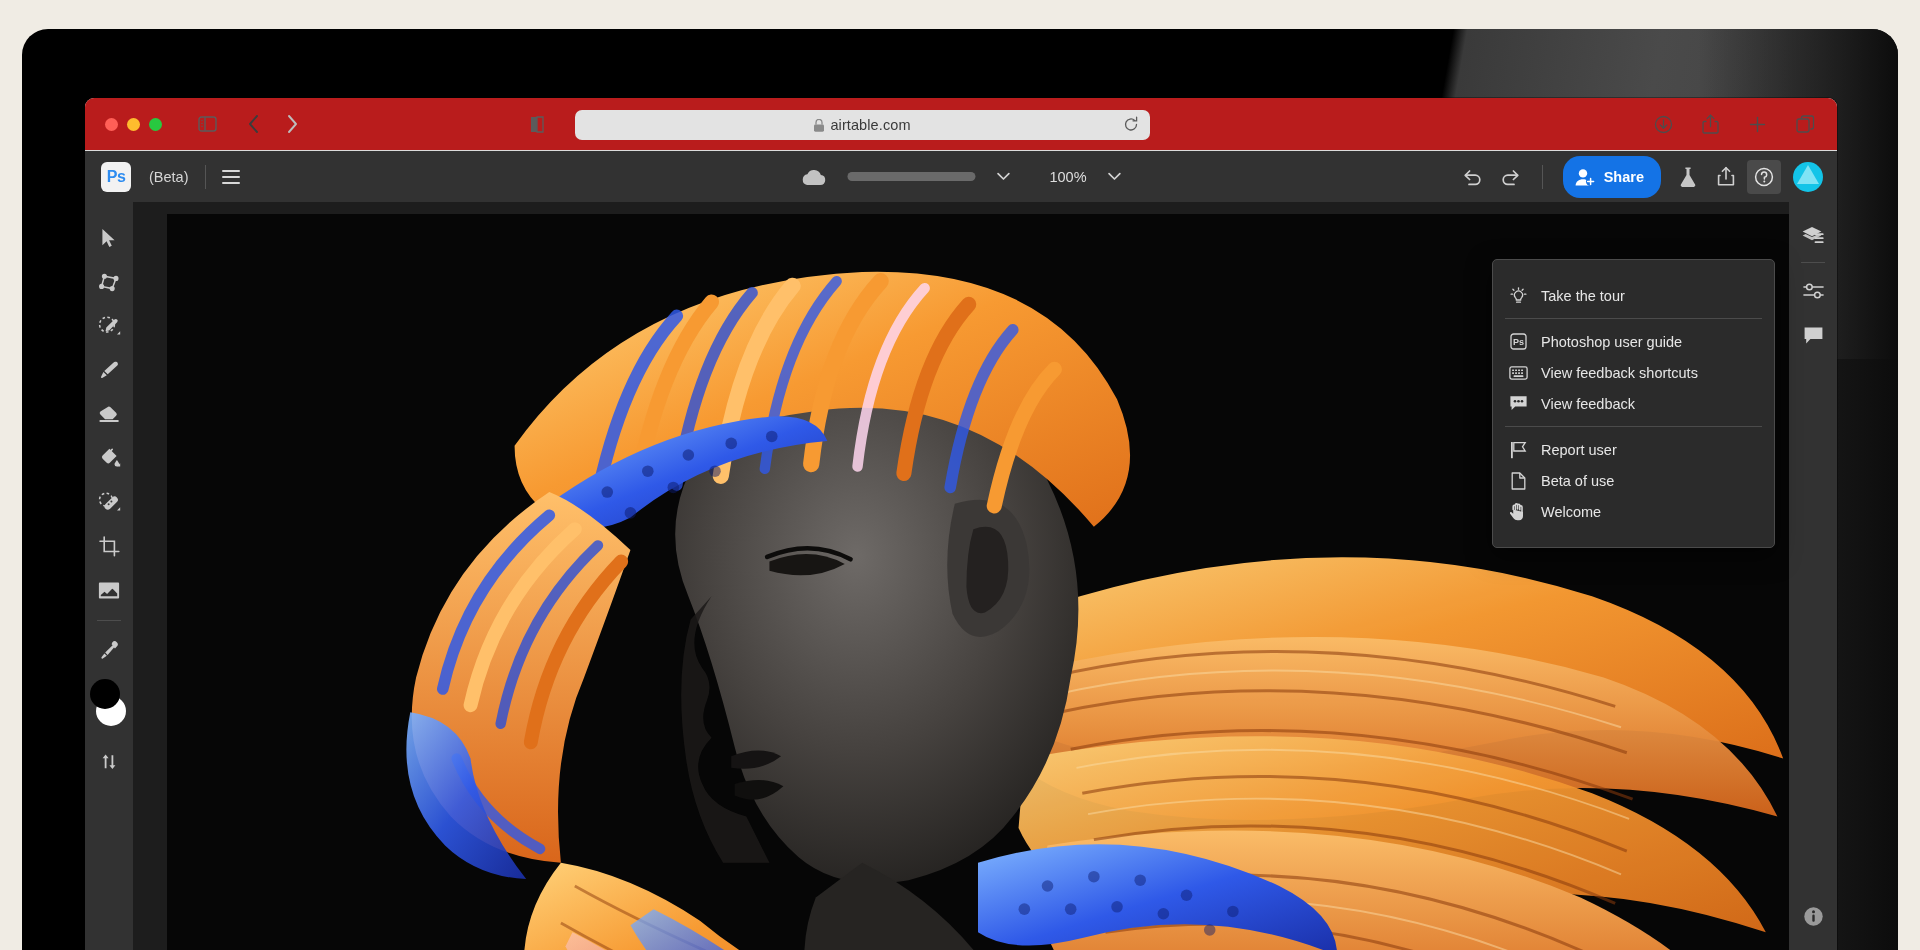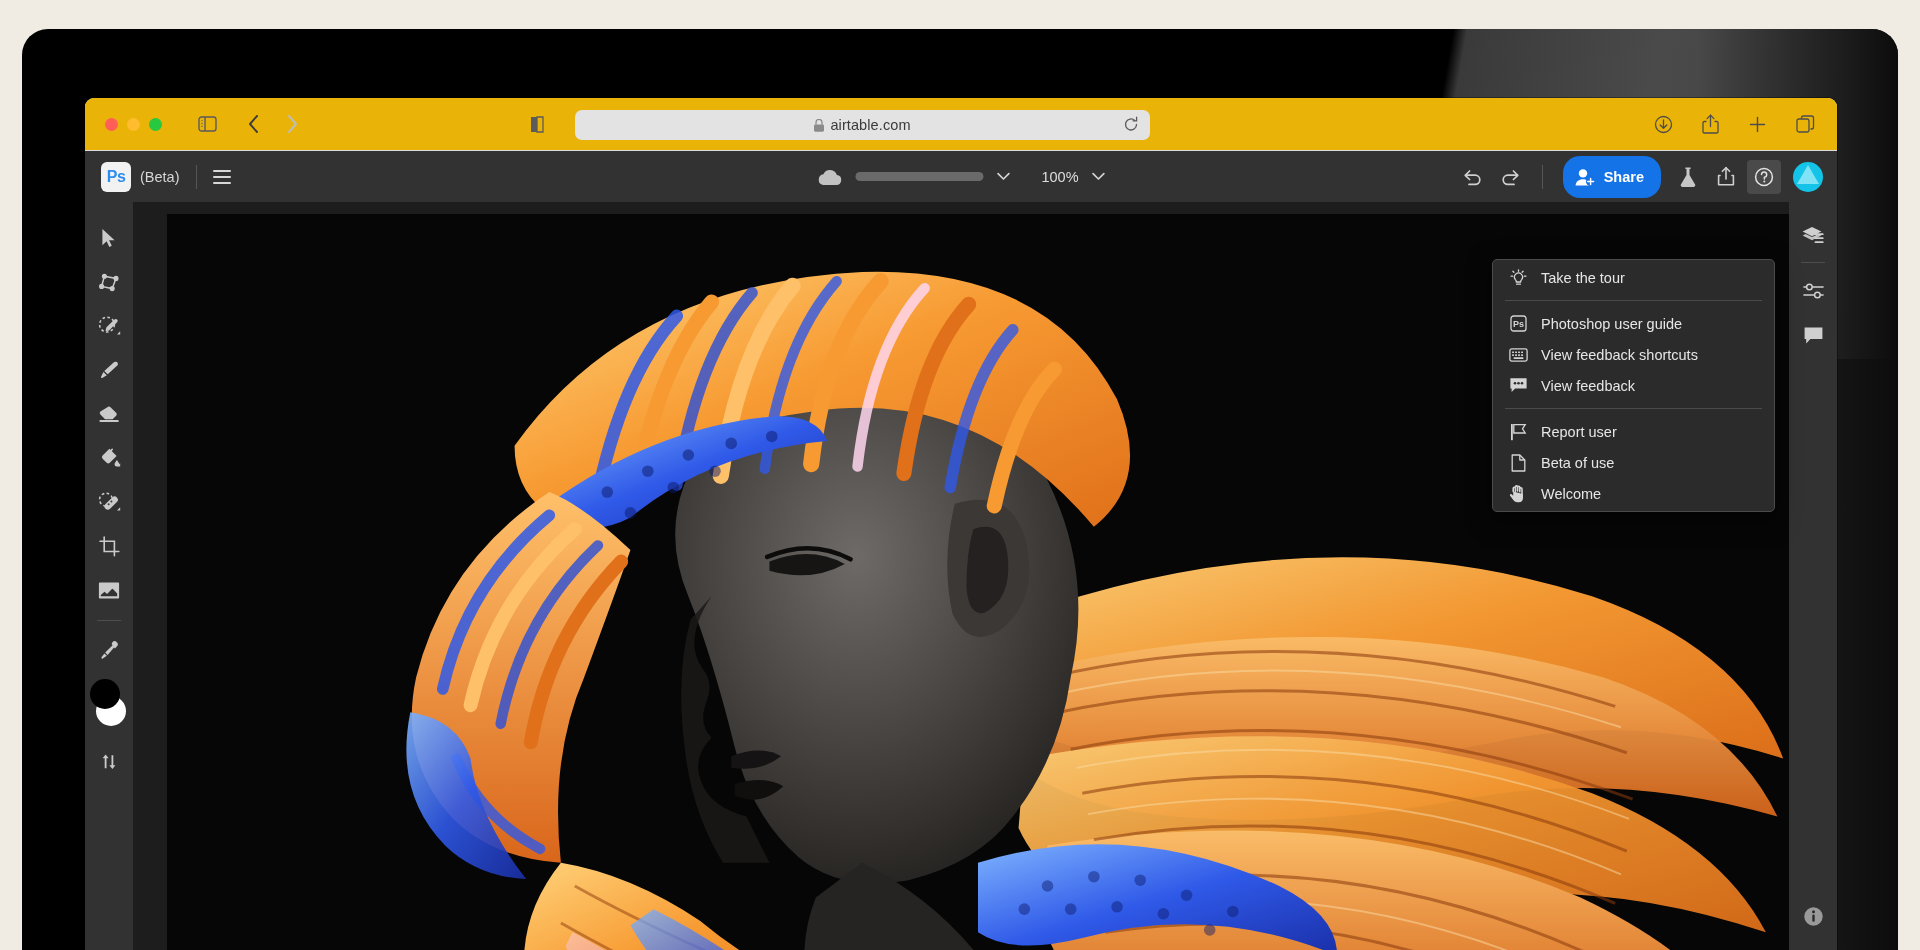--- a/index.html
+++ b/index.html
@@ -44,21 +44,21 @@
     background: #f2f2f2;
     border-radius: 9px 9px 0 0;
     overflow: hidden;
     box-shadow: 0 0 0 1px rgba(0,0,0,.35);
   }
 
   
   #chrome {
     position: relative;
     height: 53px;
-    background: #eab308;
+    background: #b91c1c;
     border-bottom: 1px solid #dcdcdc;
     display: flex; align-items: center;
   }
   .tlights { display: flex; gap: 9px; margin-left: 20px; }
   .tl { width: 13px; height: 13px; border-radius: 50%; }
   .tl.r { background: #ff5f57; }
   .tl.y { background: #febc2e; }
   .tl.g { background: #28c840; }
 
   .chrome-icon { display: flex; align-items: center; justify-content: center; color: #5b5b5b; }
@@ -97,28 +97,28 @@
     position: relative;
     flex: 0 0 51px;
   }
   #ps-logo {
     width: 30px; height: 30px; margin-left: 16px;
     background: #f2f2f2; border-radius: 6px;
     display: flex; align-items: center; justify-content: center;
     color: #2d8cf0; font-weight: bold; font-size: 16px;
     letter-spacing: -.5px;
   }
-  #ps-beta { margin-left: 9px; color: #d6d6d6; font-size: 14.5px; }
+  #ps-beta { margin-left: 18px; color: #d6d6d6; font-size: 14.5px; }
   #ps-divider1 { width: 1px; height: 24px; background: #555; margin: 0 16px; }
   #ps-hamburger { display: flex; flex-direction: column; gap: 4px; cursor: pointer; }
   #ps-hamburger span { width: 18px; height: 2px; background: #d8d8d8; border-radius: 1px; display:block; }
 
   #ps-center {
     position: absolute; left: 50%; transform: translateX(-50%);
-    display: flex; align-items: center; gap: 13px;
+    display: flex; align-items: center; gap: 21px;
   }
   #doc-pill { width: 128px; height: 9px; background: #6a6a6a; border-radius: 5px; }
   #zoom-value { color: #dedede; font-size: 14.5px; margin-left: 18px; }
 
   #ps-right { position: absolute; right: 14px; display: flex; align-items: center; gap: 4px; }
   .ps-icon-btn {
     width: 34px; height: 34px; border-radius: 4px;
     display: flex; align-items: center; justify-content: center;
     color: #cfcfcf; cursor: pointer; background: transparent;
   }
@@ -188,21 +188,21 @@
   #info-btn { position: absolute; bottom: 12px; left: 50%; transform: translateX(-50%); }
 
   
   #help-menu {
     position: absolute;
     left: 1407px; top: 108px;
     width: 283px;
     background: #2b2b2b;
     border: 1px solid #4b4b4b;
     border-radius: 5px;
-    padding: 2px 0;
+    padding: 20px 0;
     box-shadow: 0 8px 24px rgba(0,0,0,.55);
     z-index: 50;
   }
   .menu-item {
     display: flex; align-items: center;
     height: 31px; padding: 0 14px;
     color: #e6e6e6; font-size: 14.5px; cursor: pointer;
     white-space: nowrap;
   }
   .menu-ico {

